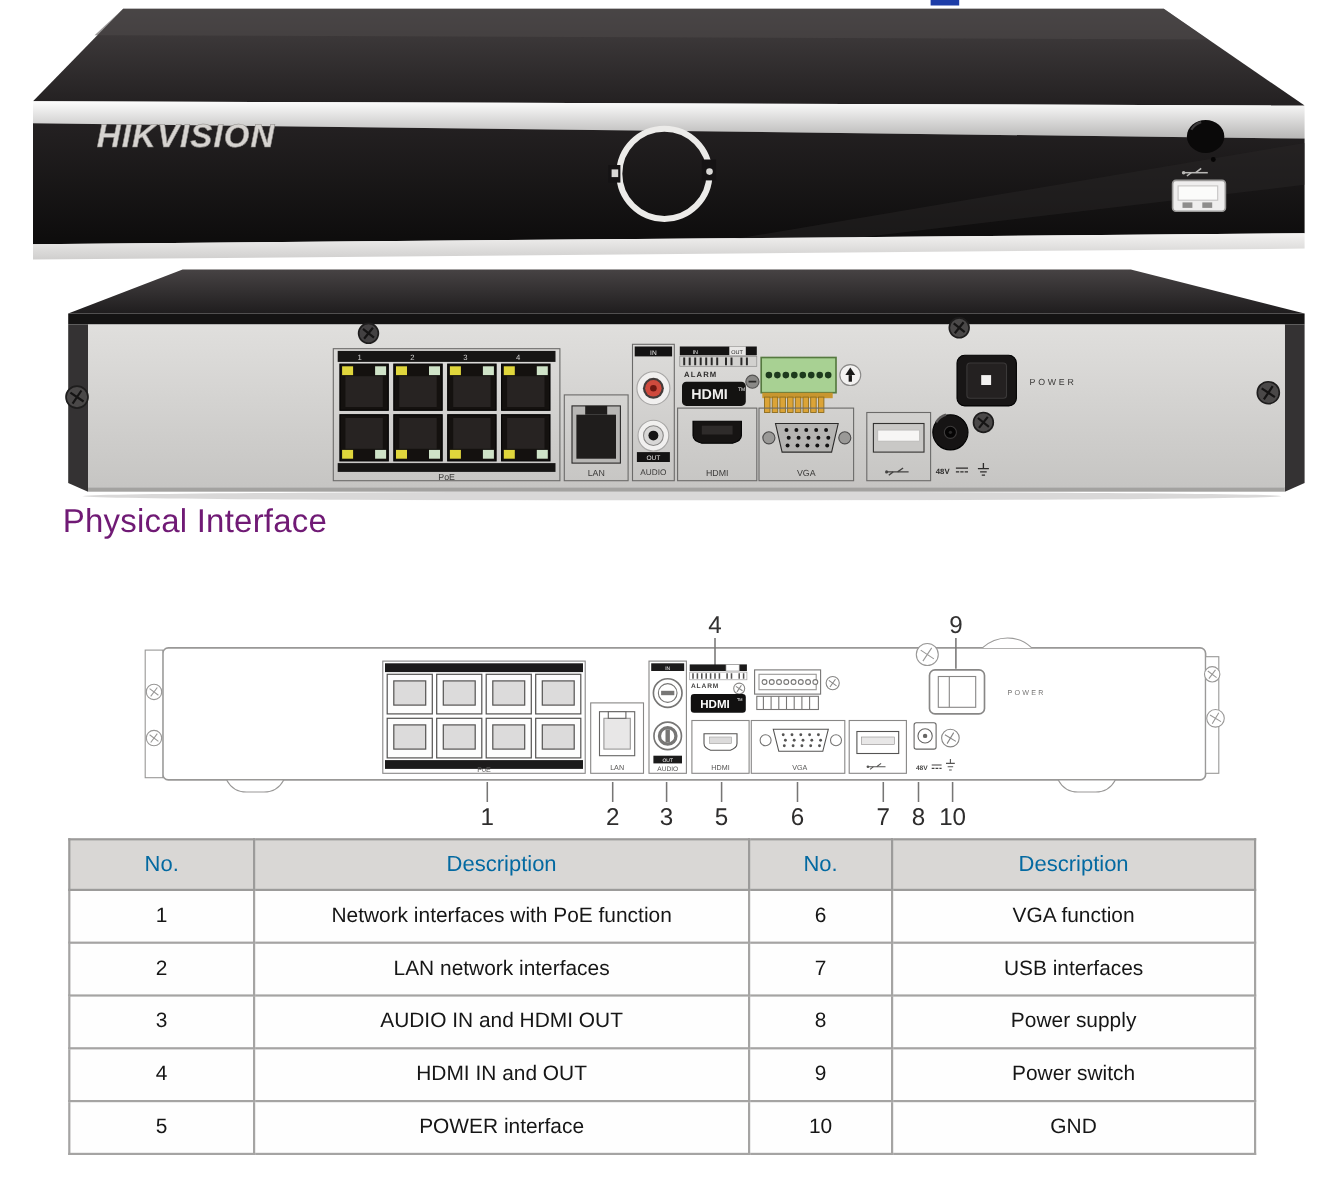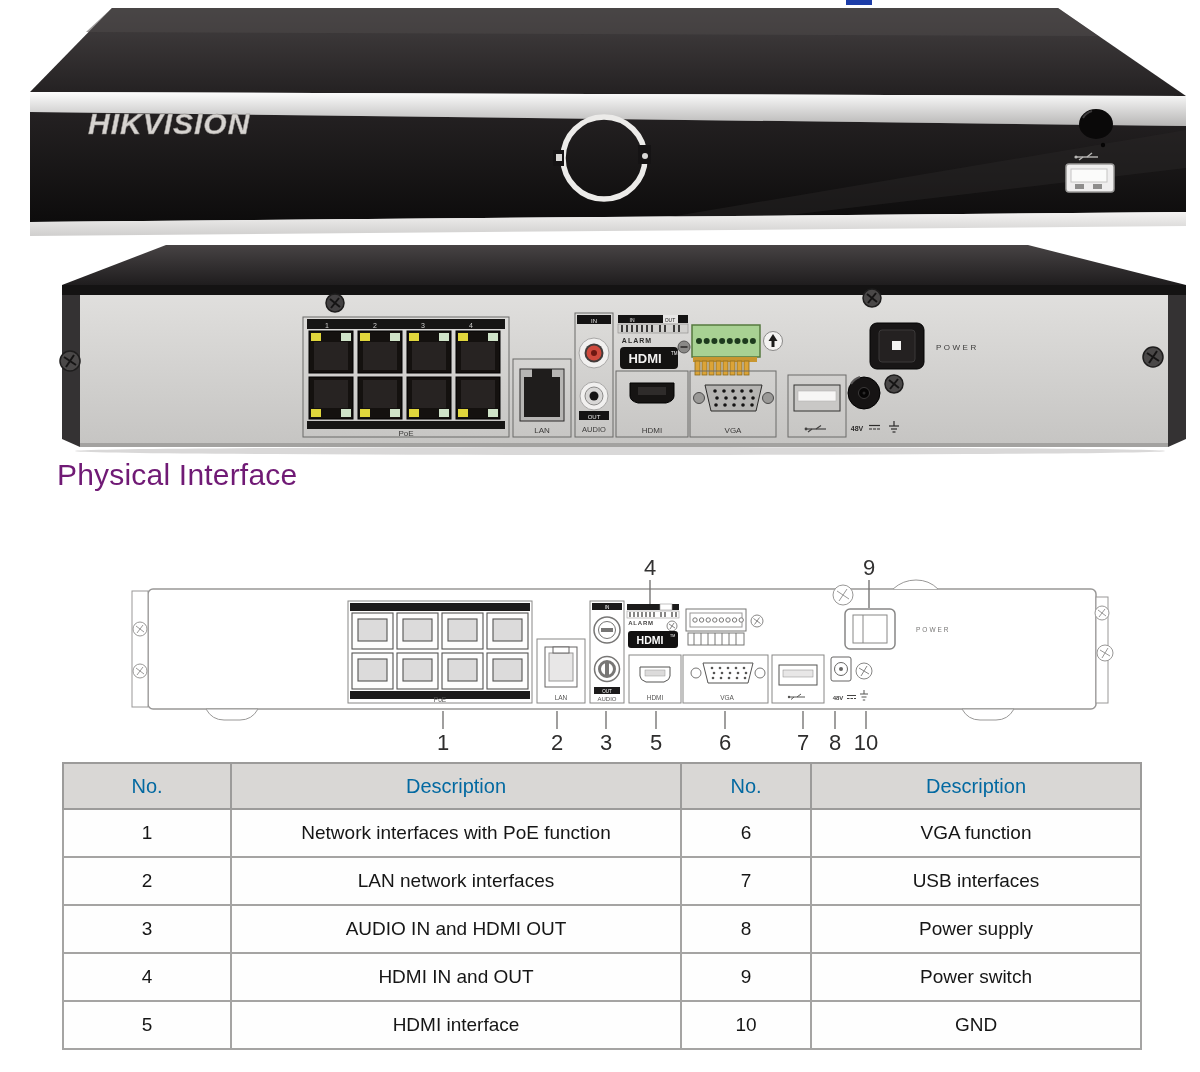--- a/index.html
+++ b/index.html
@@ -590,18 +590,18 @@
       <td>Power supply</td>
     </tr>
     <tr>
       <td>4</td>
       <td>HDMI IN and OUT</td>
       <td>9</td>
       <td>Power switch</td>
     </tr>
     <tr>
       <td>5</td>
-      <td>HDMI interface</td>
+      <td>POWER interface</td>
       <td>10</td>
       <td>GND</td>
     </tr>
   </tbody>
 </table>
 
 </body></html>

